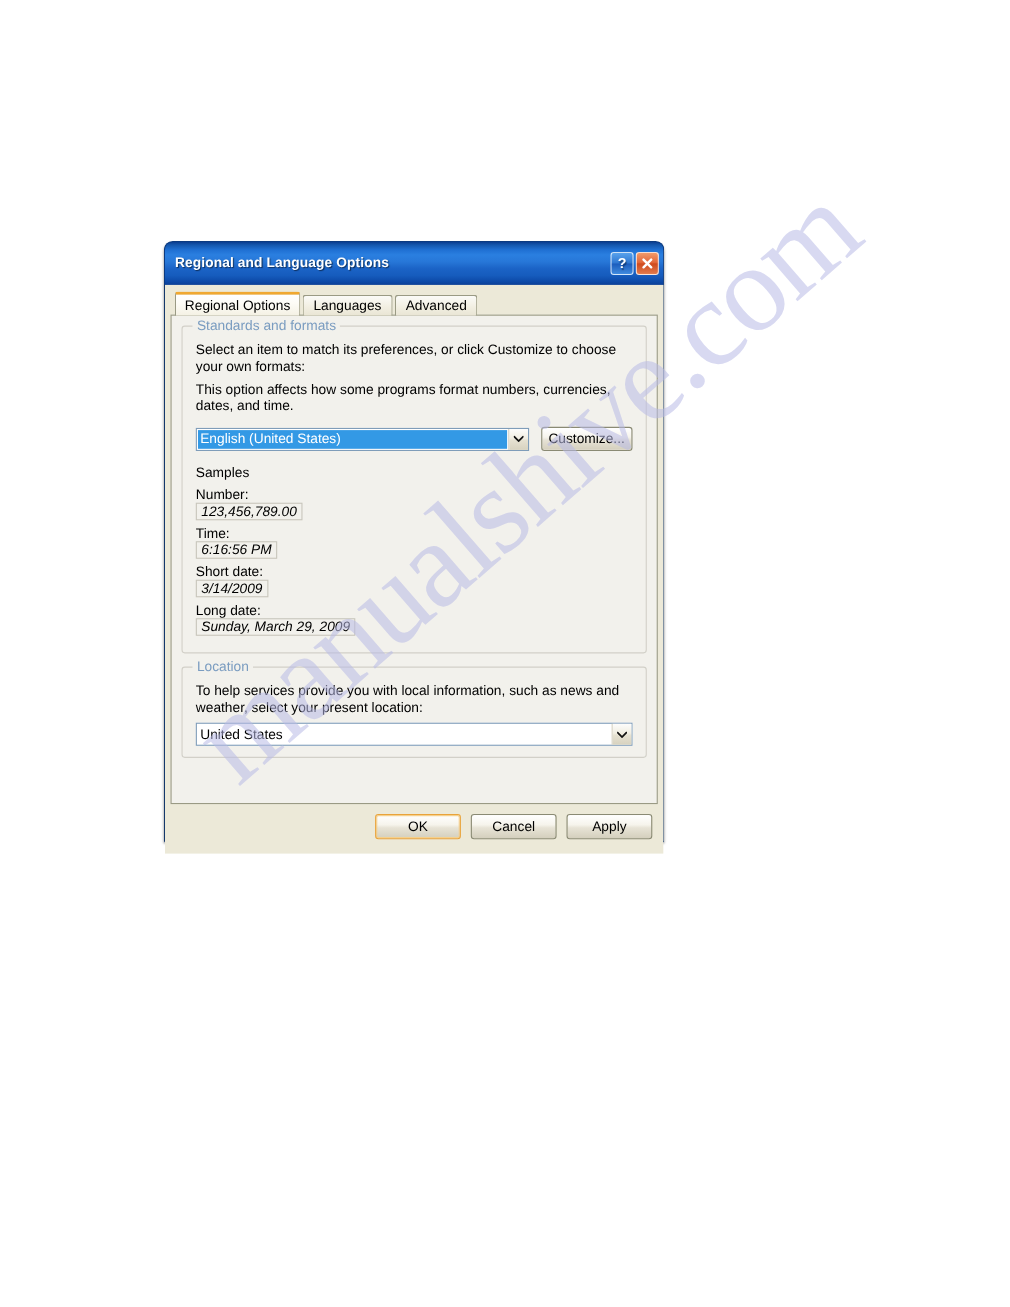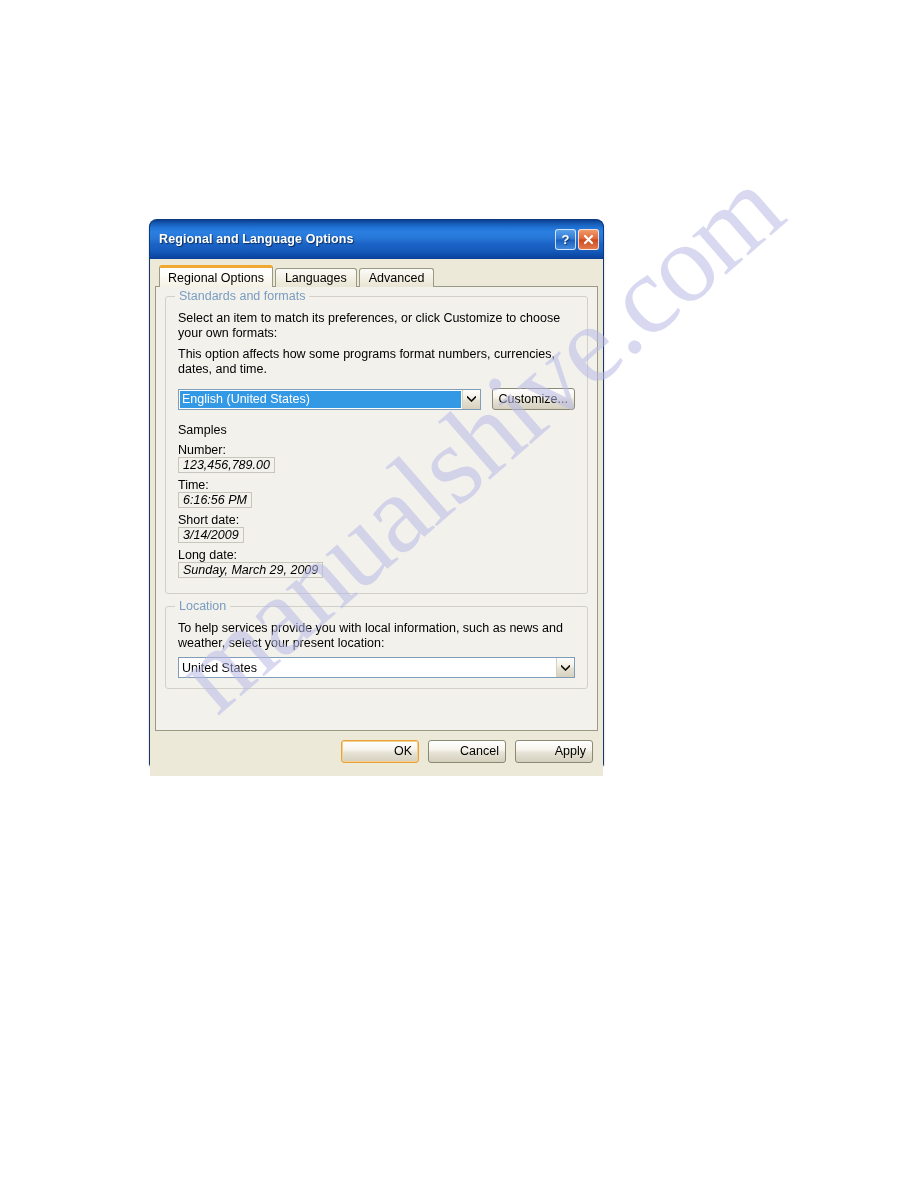--- a/index.html
+++ b/index.html
@@ -310,21 +310,21 @@
   
   .footer {
     height: 40px;
     display: flex;
     align-items: center;
     justify-content: flex-end;
     gap: 9px;
     padding: 0 5px 0 0;
     flex: none;
   }
-  .footer .btn { min-width: 78px; height: 23px; justify-content: flex-end; }
+  .footer .btn { min-width: 78px; height: 23px; }
 </style>
 </head>
 <body>
 
 <div id="watermark">
   <div class="wm-text">manualshive.com</div>
 </div>
 
 <div id="dialog">
 

